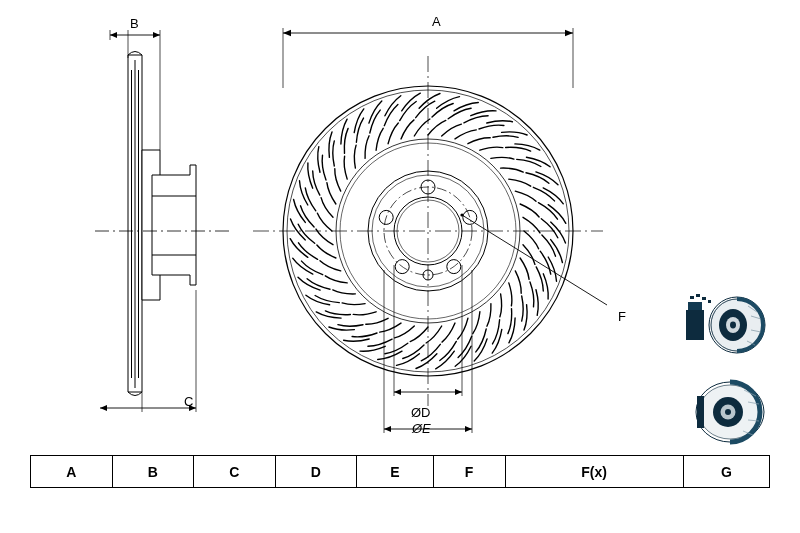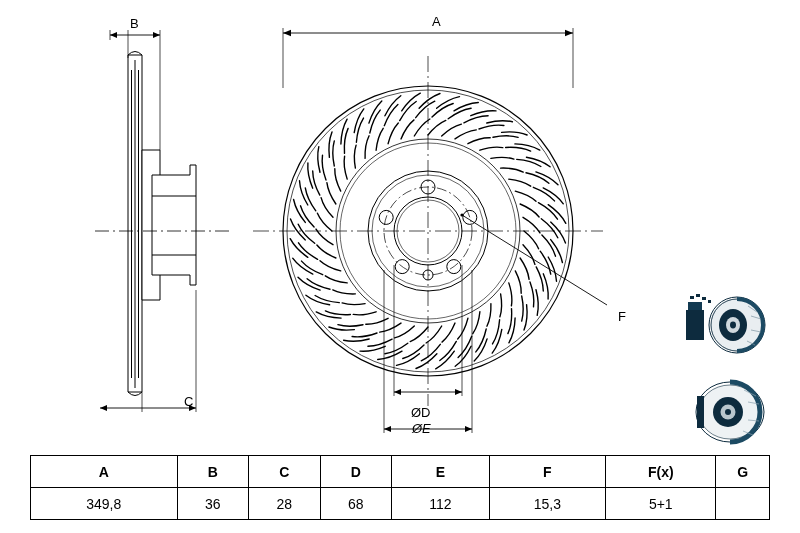--- a/index.html
+++ b/index.html
@@ -349,25 +349,15 @@
       <tr class="head">
         <td>A</td>
         <td>B</td>
         <td>C</td>
         <td>D</td>
         <td>E</td>
         <td>F</td>
         <td>F(x)</td>
         <td>G</td>
       </tr>
-      <tr class="vals">
-        <td>349,8</td>
-        <td>36</td>
-        <td>28</td>
-        <td>68</td>
-        <td>112</td>
-        <td>15,3</td>
-        <td>5+1</td>
-        <td></td>
-      </tr>
     </tbody>
   </table>
 </div>
 
 </body></html>

